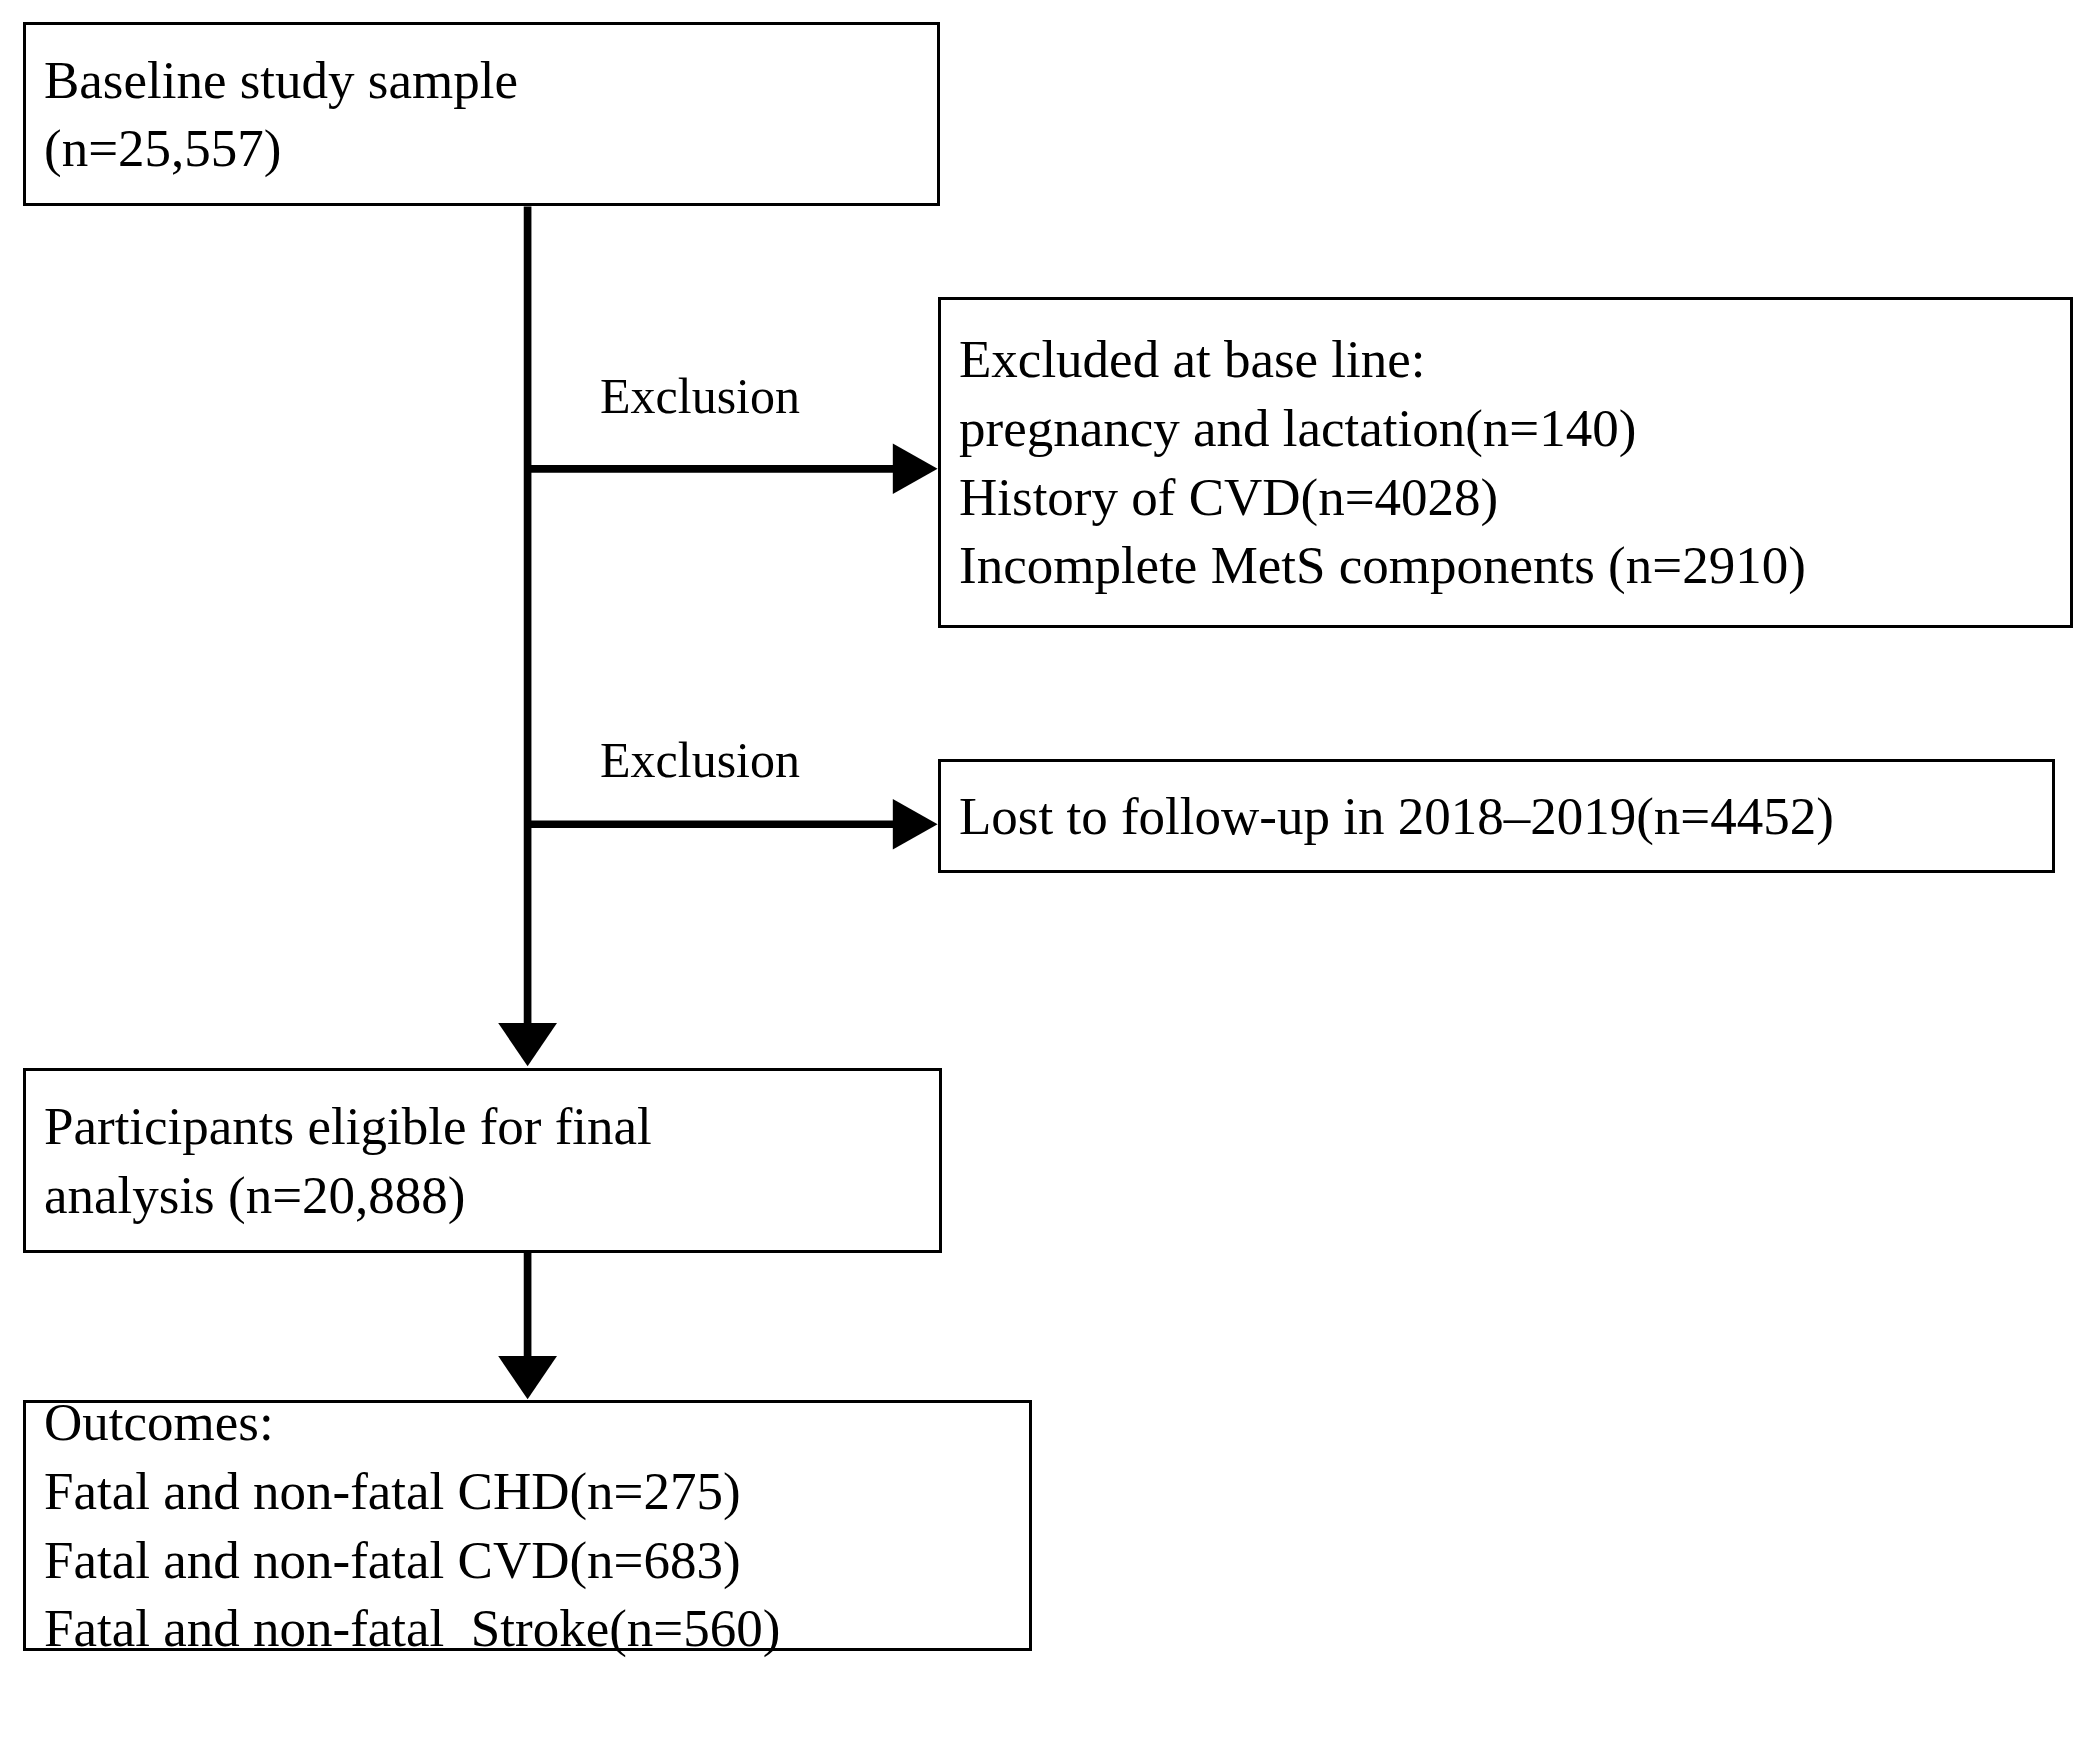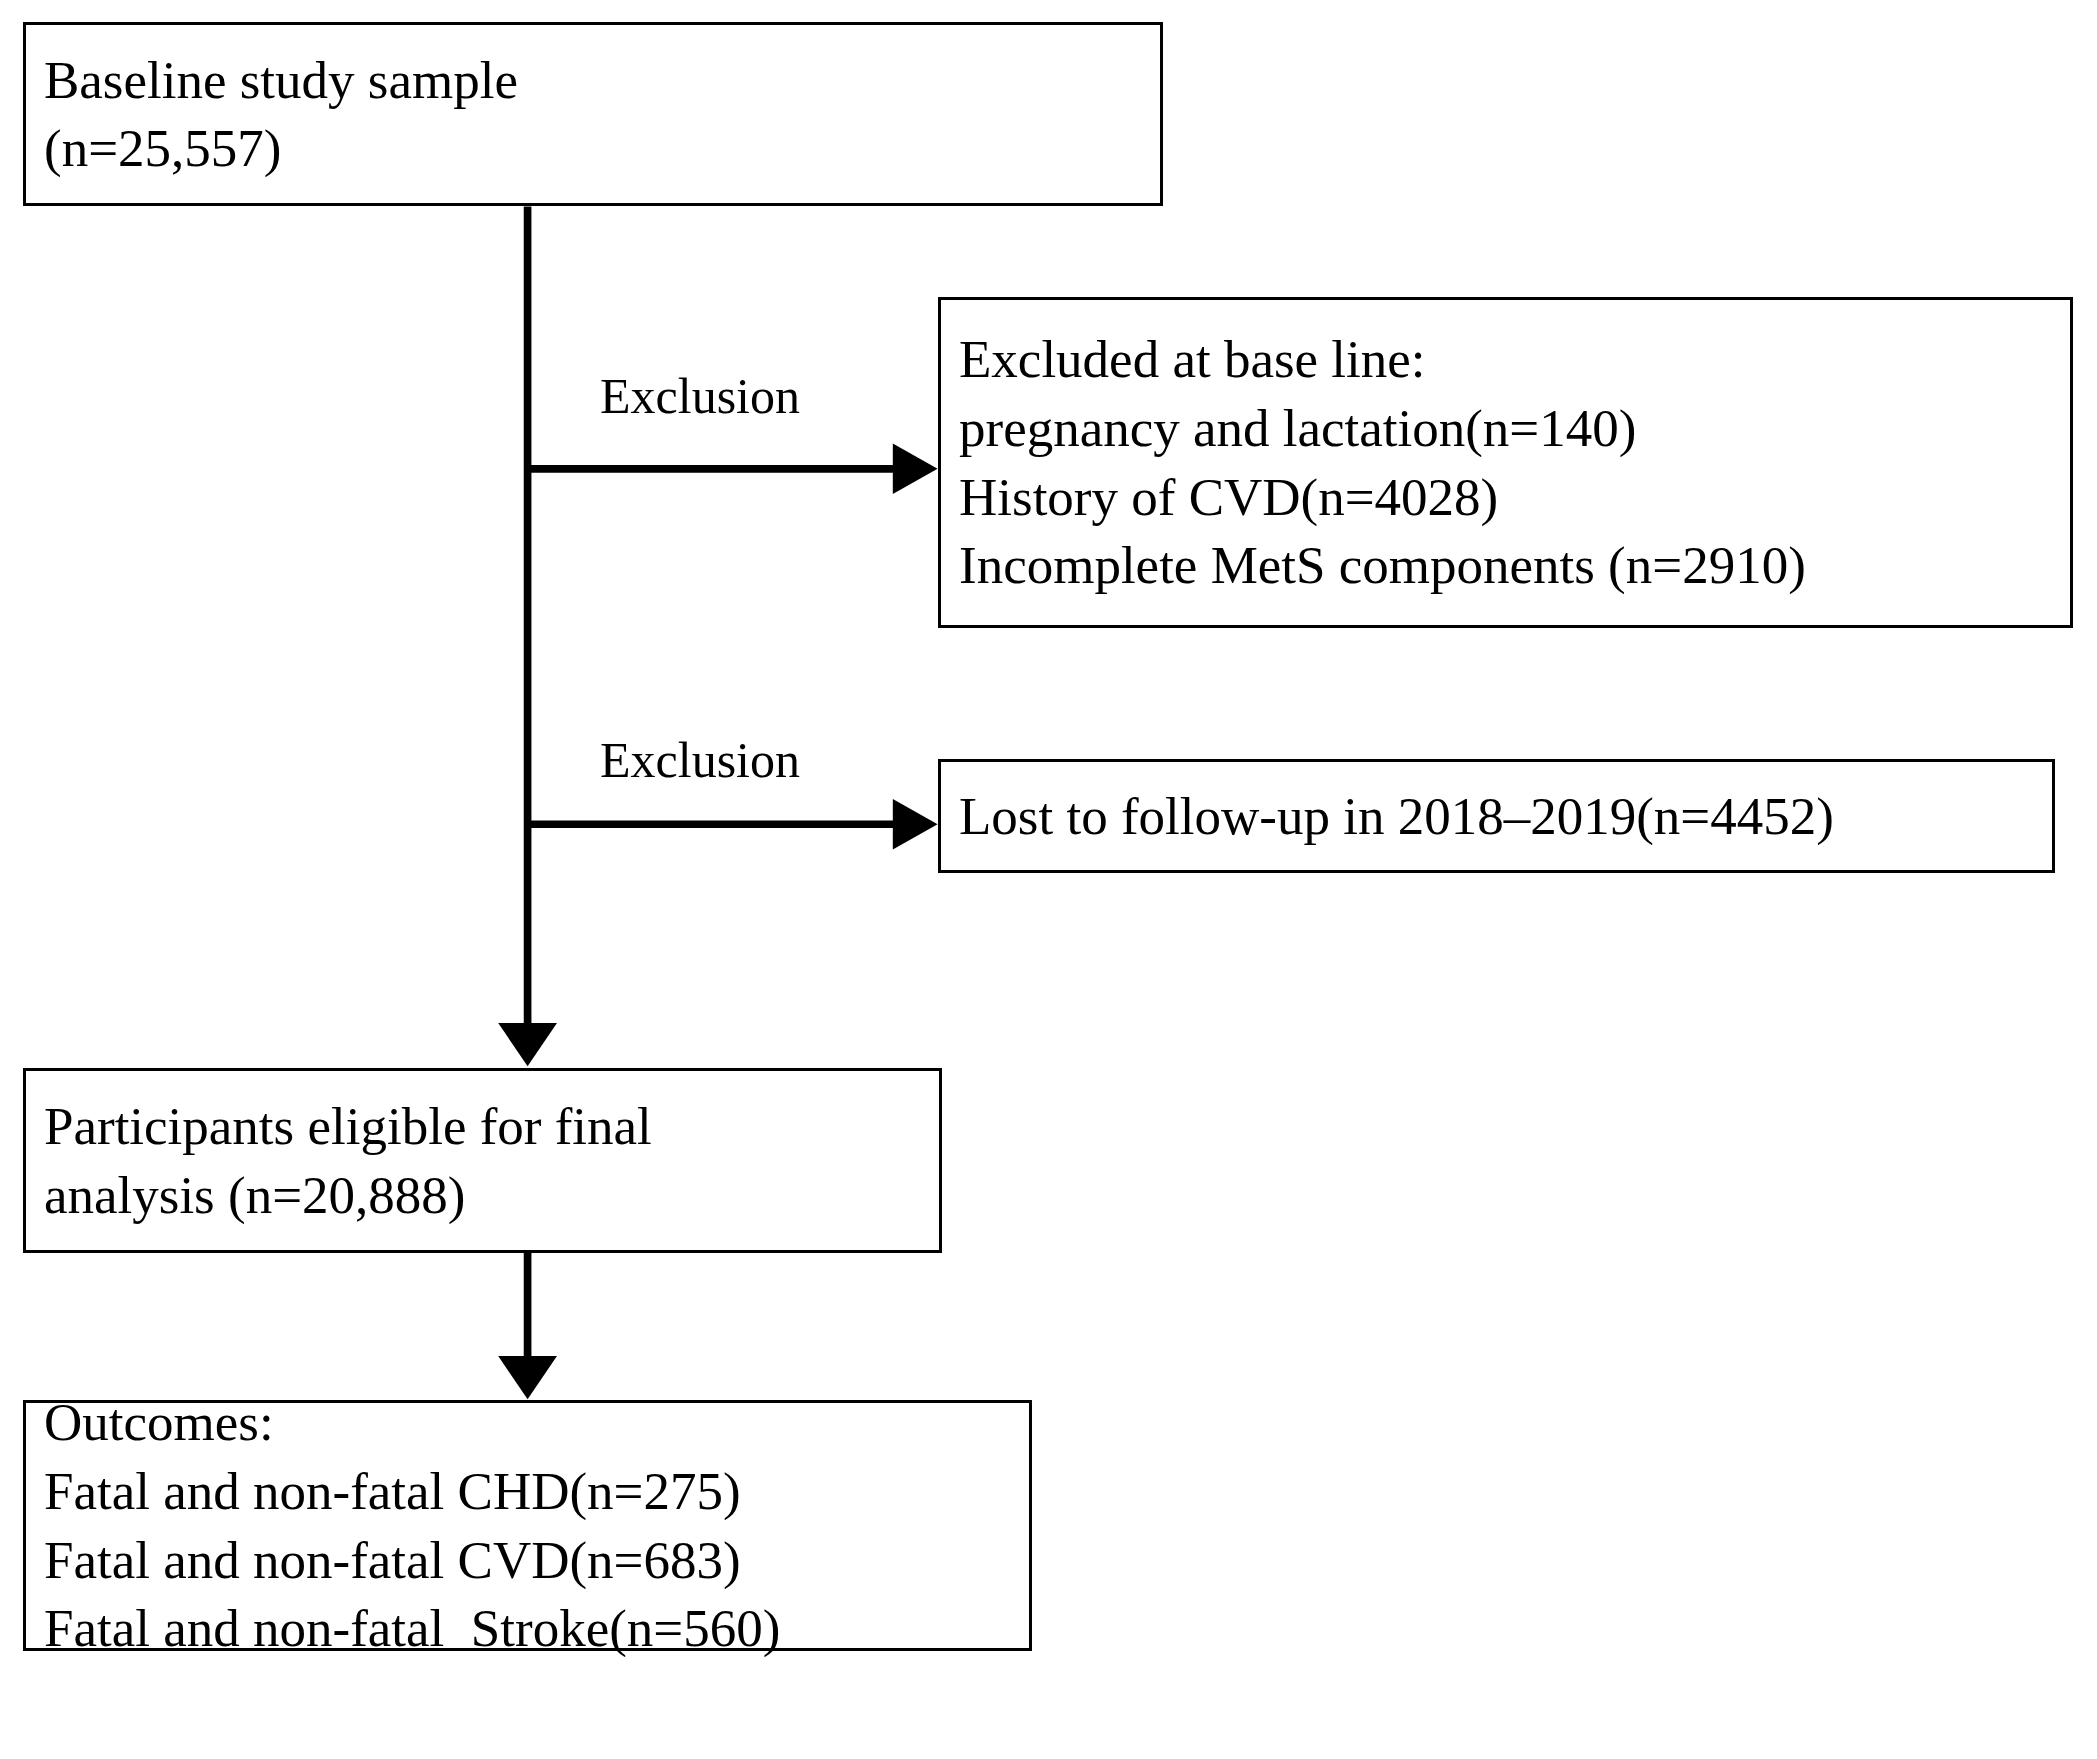--- a/index.html
+++ b/index.html
@@ -26,21 +26,21 @@
     flex-direction: column;
     justify-content: center;
   }
   .node .line {
     font-size: 53px;
     line-height: 1.30;
     white-space: pre;
     padding-left: 18px;
   }
   
-  #node-baseline      { left: 23px;   top: 22.4px;   width: 1140px; height: 184px; font-family: Liberation Serif, serif; }
+  #node-baseline      { left: 23px;   top: 22.4px;   width: 917px; height: 184px; font-family: Liberation Serif, serif; }
   #node-excluded      { left: 938px; top: 297px;  width: 1135px; height: 331px; }
   #node-lost          { left: 938px; top: 759px; width: 1117px; height: 114px; }
   #node-eligible      { left: 23px;   top: 1068px; width: 919px; height: 185px; }
   #node-outcomes      { left: 23px;   top: 1400px; width: 1009px; height: 251px; }
 
   #node-lost .line { font-size: 53px; }
 
   
   .edge-label {
     position: absolute;

